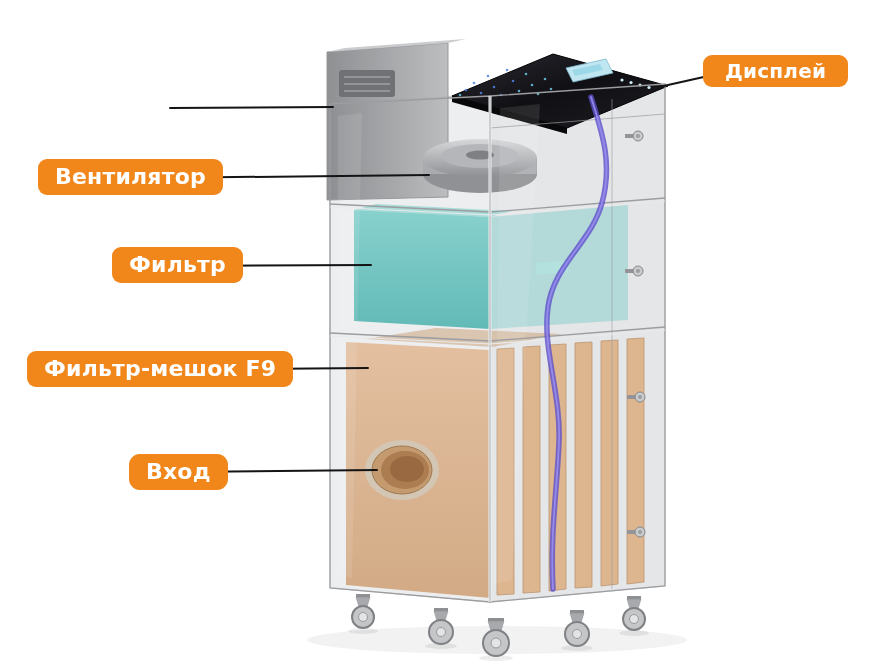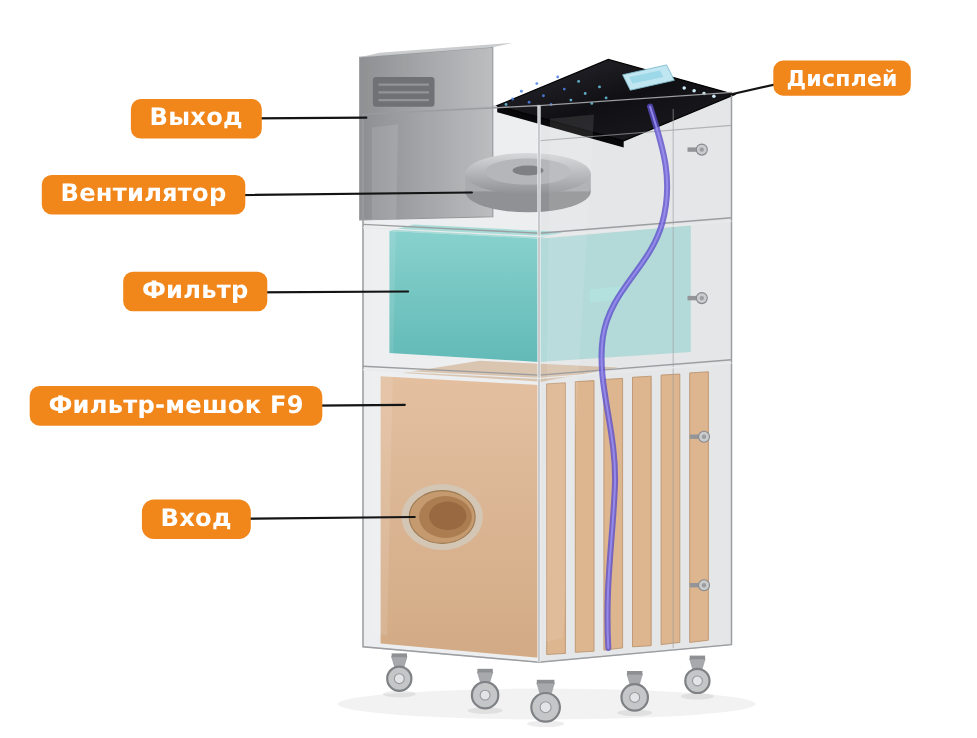--- a/index.html
+++ b/index.html
@@ -22,21 +22,21 @@
     border-radius:9px;
     white-space:nowrap;
     z-index:2;
     letter-spacing:.2px;
   }
   .lbl-outlet {left:119px; top:90px;}
   .lbl-fan    {left:38px;  top:159px;}
   .lbl-filter {left:112px; top:247px;}
   .lbl-bag    {left:27px;  top:351px;}
   .lbl-inlet  {left:129px; top:454px;border-radius:11px;}
-  .lbl-display{left:703px; top:55px; font-size:20px; line-height:24px; padding:4px 12px;}
+  .lbl-display{left:703px; top:55px; font-size:20px; line-height:24px; padding:4px 22px;}
 </style>
 </head>
 <body>
 
 <div class="stage">
 
   <svg width="888" height="671" viewBox="0 0 888 671">
     <defs>
       <linearGradient id="hoodGrad" x1="0" y1="0" x2="1" y2="0">
         <stop offset="0" stop-color="#85878a"></stop>
@@ -235,19 +235,18 @@
       <line x1="170" y1="108" x2="333" y2="107"></line>
       <line x1="150" y1="178" x2="429" y2="175"></line>
       <line x1="180" y1="266" x2="371" y2="265"></line>
       <line x1="150" y1="370" x2="368" y2="368"></line>
       <line x1="180" y1="472" x2="377" y2="470"></line>
       <line x1="735" y1="70" x2="659" y2="87"></line>
     </g>
   </svg>
 
   <div class="label lbl-display">Дисплей</div>
-  <div class="label lbl-outlet">Выход</div>
   <div class="label lbl-fan">Вентилятор</div>
   <div class="label lbl-filter">Фильтр</div>
   <div class="label lbl-bag">Фильтр-мешок F9</div>
   <div class="label lbl-inlet">Вход</div>
 
 </div>
 
 </body></html>

